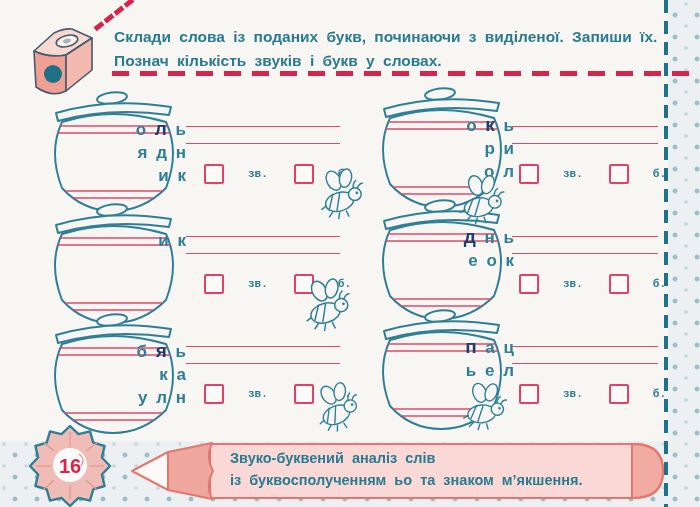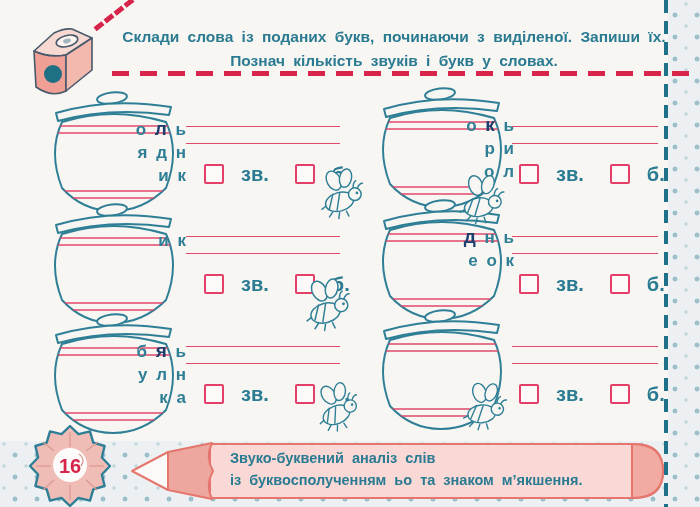--- a/index.html
+++ b/index.html
@@ -23,38 +23,37 @@
     background:repeating-linear-gradient(90deg,#d6244a 0 17px, transparent 17px 28px);
   }
   .corner-dash{
     position:absolute; left:90px; top:12px; width:48px; height:0;
     border-top:5px dashed #d6244a; transform:rotate(-38deg);
   }
   .instr{
     position:absolute; left:114px; top:25px; width:560px;
     color:#2a7b92; font-size:15.5px; line-height:24px; font-weight:600;
     word-spacing:4px;
-    text-align:center;
   }
   
   .jar{position:absolute; width:150px; height:128px;}
   .letters{
     position:absolute; left:0; top:27px; width:150px; text-align:right;
     line-height:23px; font-size:17px; font-weight:700; color:#2e7f96; letter-spacing:2px;
   }
   .letters .hl{color:#1e3e6d; font-weight:800; font-size:19px;}
   
   .wline{position:absolute; height:0; border-top:1.7px solid #e0496b;}
   
   .checks{position:absolute; display:flex; align-items:center; height:20px;}
   .cbox{
     display:inline-block; width:16px; height:16px; border:2.3px solid #e43f68;
     border-radius:2px; background:#fbfaf8;
   }
-  .clabel{color:#2a7b92; font-size:20px; font-weight:600; margin-left:17px;}
+  .clabel{color:#2a7b92; font-size:11px; font-weight:600; margin-left:24px;font-family:Liberation Mono, monospace;}
   .gap{width:26px;}
   .bee{position:absolute;}
   
   .badge{position:absolute; left:26px; top:422px; width:88px; height:88px;}
   .badge-num{
     position:absolute; left:0; top:33px; width:88px; text-align:center;
     color:#d6244a; font-size:20px; font-weight:800;
   }
   .banner{position:absolute; left:118px; top:438px; width:552px; height:66px;}
   .banner-text{
@@ -159,28 +158,33 @@
       <div>е о к</div>
       <div></div>
     </div>
   </div>
   <div class="jar" style="left:38px;top:312px">
     <svg width="150" height="128">
         <use href="#sym-jar"></use>
       </svg>
     <div class="letters">
       <div><span>б </span><span class="hl">я</span><span> ь</span></div>
+      <div>к а</div>
       <div>у л н</div>
-      <div>к а</div>
     </div>
   </div>
   <div class="jar" style="left:366px;top:308px">
     <svg width="150" height="128">
         <use href="#sym-jar"></use>
       </svg>
+    <div class="letters">
+      <div><span></span><span class="hl">п</span><span> а ц</span></div>
+      <div>ь е л</div>
+      <div></div>
+    </div>
   </div>
 
   <div class="wline" style="left:186px;top:126px;width:154px"></div>
   <div class="wline" style="left:186px;top:143px;width:154px"></div>
   <div class="wline" style="left:512px;top:126px;width:146px"></div>
   <div class="wline" style="left:512px;top:143px;width:146px"></div>
   <div class="wline" style="left:186px;top:236px;width:154px"></div>
   <div class="wline" style="left:186px;top:253px;width:154px"></div>
   <div class="wline" style="left:512px;top:236px;width:146px"></div>
   <div class="wline" style="left:512px;top:253px;width:146px"></div>

